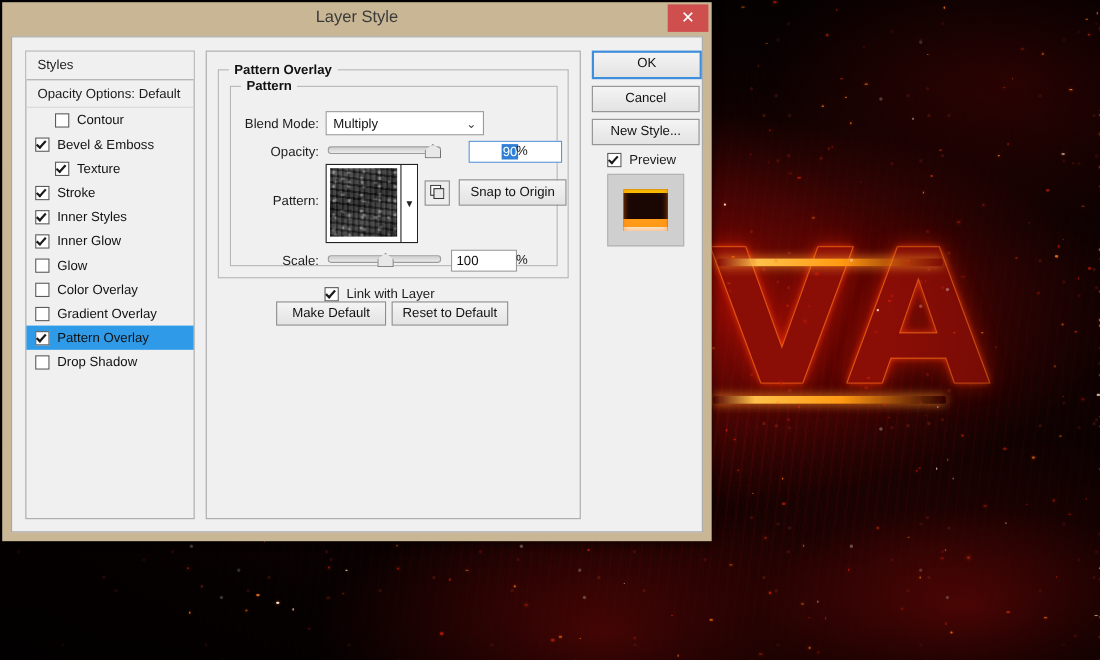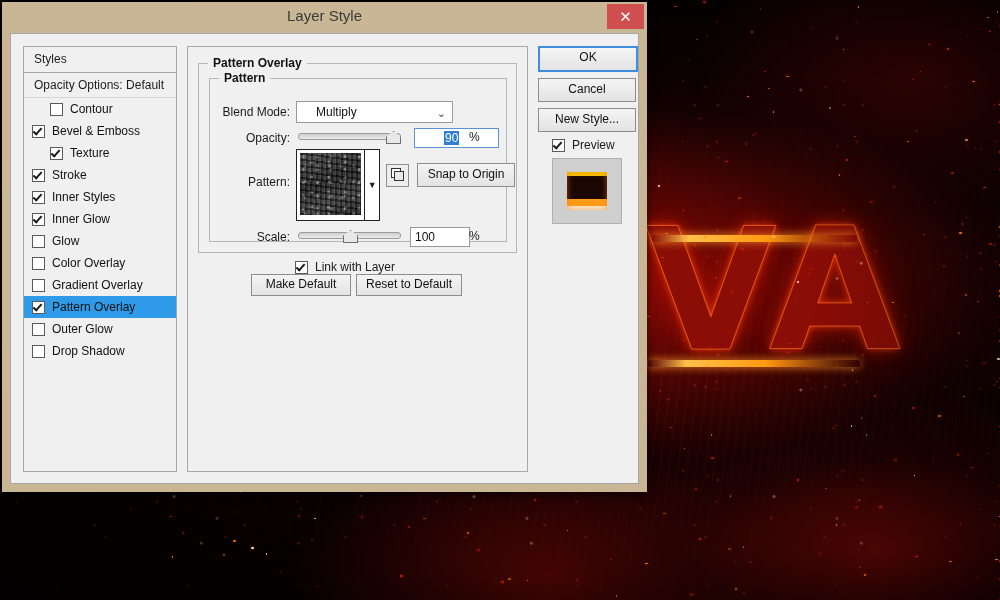--- a/index.html
+++ b/index.html
@@ -132,21 +132,21 @@
   .group > .legend{
     position:absolute;top:-8px;left:9px;background:#f0f0f0;padding:0 5px;
     font-size:12px;font-weight:bold;color:#111;white-space:nowrap;
   }
   #grpOuter{left:10px;top:16px;width:317px;height:188px;}
   #grpInner{left:10px;top:14px;width:296px;height:162px;}
 
   .lbl{position:absolute;font-size:12px;color:#1b1b1b;text-align:right;}
   .combo{
     position:absolute;background:#fff;border:1px solid #9a9a9a;
-    font-size:12px;color:#111;height:20px;line-height:20px;padding-left:19px;
+    font-size:12px;color:#111;height:20px;line-height:20px;padding-left:6px;
     cursor:pointer;
   }
   .combo .chev{position:absolute;right:6px;top:1px;font-size:11px;color:#444;}
   .numbox{
     position:absolute;background:#fff;border:1px solid #5a93d6;
     height:18px;line-height:18px;font-size:12px;color:#111;padding-left:4px;
   }
   .numbox.plain{border:1px solid #9a9a9a;}
   .numbox .selv{background:#2f7fd6;color:#fff;padding:0 1px;}
   .pct{position:absolute;font-size:12px;color:#1b1b1b;}
@@ -598,24 +598,20 @@
         <div class="style-row">
           <span class="cbx"></span>
           <span>Gradient Overlay</span>
         </div>
         <div class="style-row sel">
           <span class="cbx on"></span>
           <span>Pattern Overlay</span>
         </div>
         <div class="style-row">
           <span class="cbx"></span>
-          <span>Outer Glow</span>
-        </div>
-        <div class="style-row">
-          <span class="cbx"></span>
           <span>Drop Shadow</span>
         </div>
       </div>
 
       <div class="main-panel">
 
         <div class="group" id="grpOuter">
           <span class="legend">Pattern Overlay</span>
 
           <div class="group" id="grpInner">
@@ -625,21 +621,21 @@
             <div class="combo" style="left:86px;top:22px;width:136px;">
               <span>Multiply</span>
               <span class="chev">⌄</span>
             </div>
 
             <span class="lbl" style="left:0px;top:52px;width:80px;">Opacity:</span>
             <div class="slider" style="left:88px;top:50px;width:103px;">
               <div class="track"></div>
               <div class="thumb" style="left:88px;"></div>
             </div>
-            <div class="numbox" style="left:204px;top:49px;width:54px;padding-left:29px;">
+            <div class="numbox" style="left:216px;top:49px;width:54px;padding-left:29px;">
               <span class="selv">90</span>
             </div>
             <span class="pct" style="left:259px;top:51px;">%</span>
 
             <span class="lbl" style="left:0px;top:96px;width:80px;">Pattern:</span>
             <div class="pat-swatch-box" style="left:86px;top:70px;width:82px;height:70px;">
               <div class="pat-swatch"></div>
               <div class="pat-arrow">▼</div>
             </div>
             <div class="icon-btn" style="left:176px;top:85px;">

